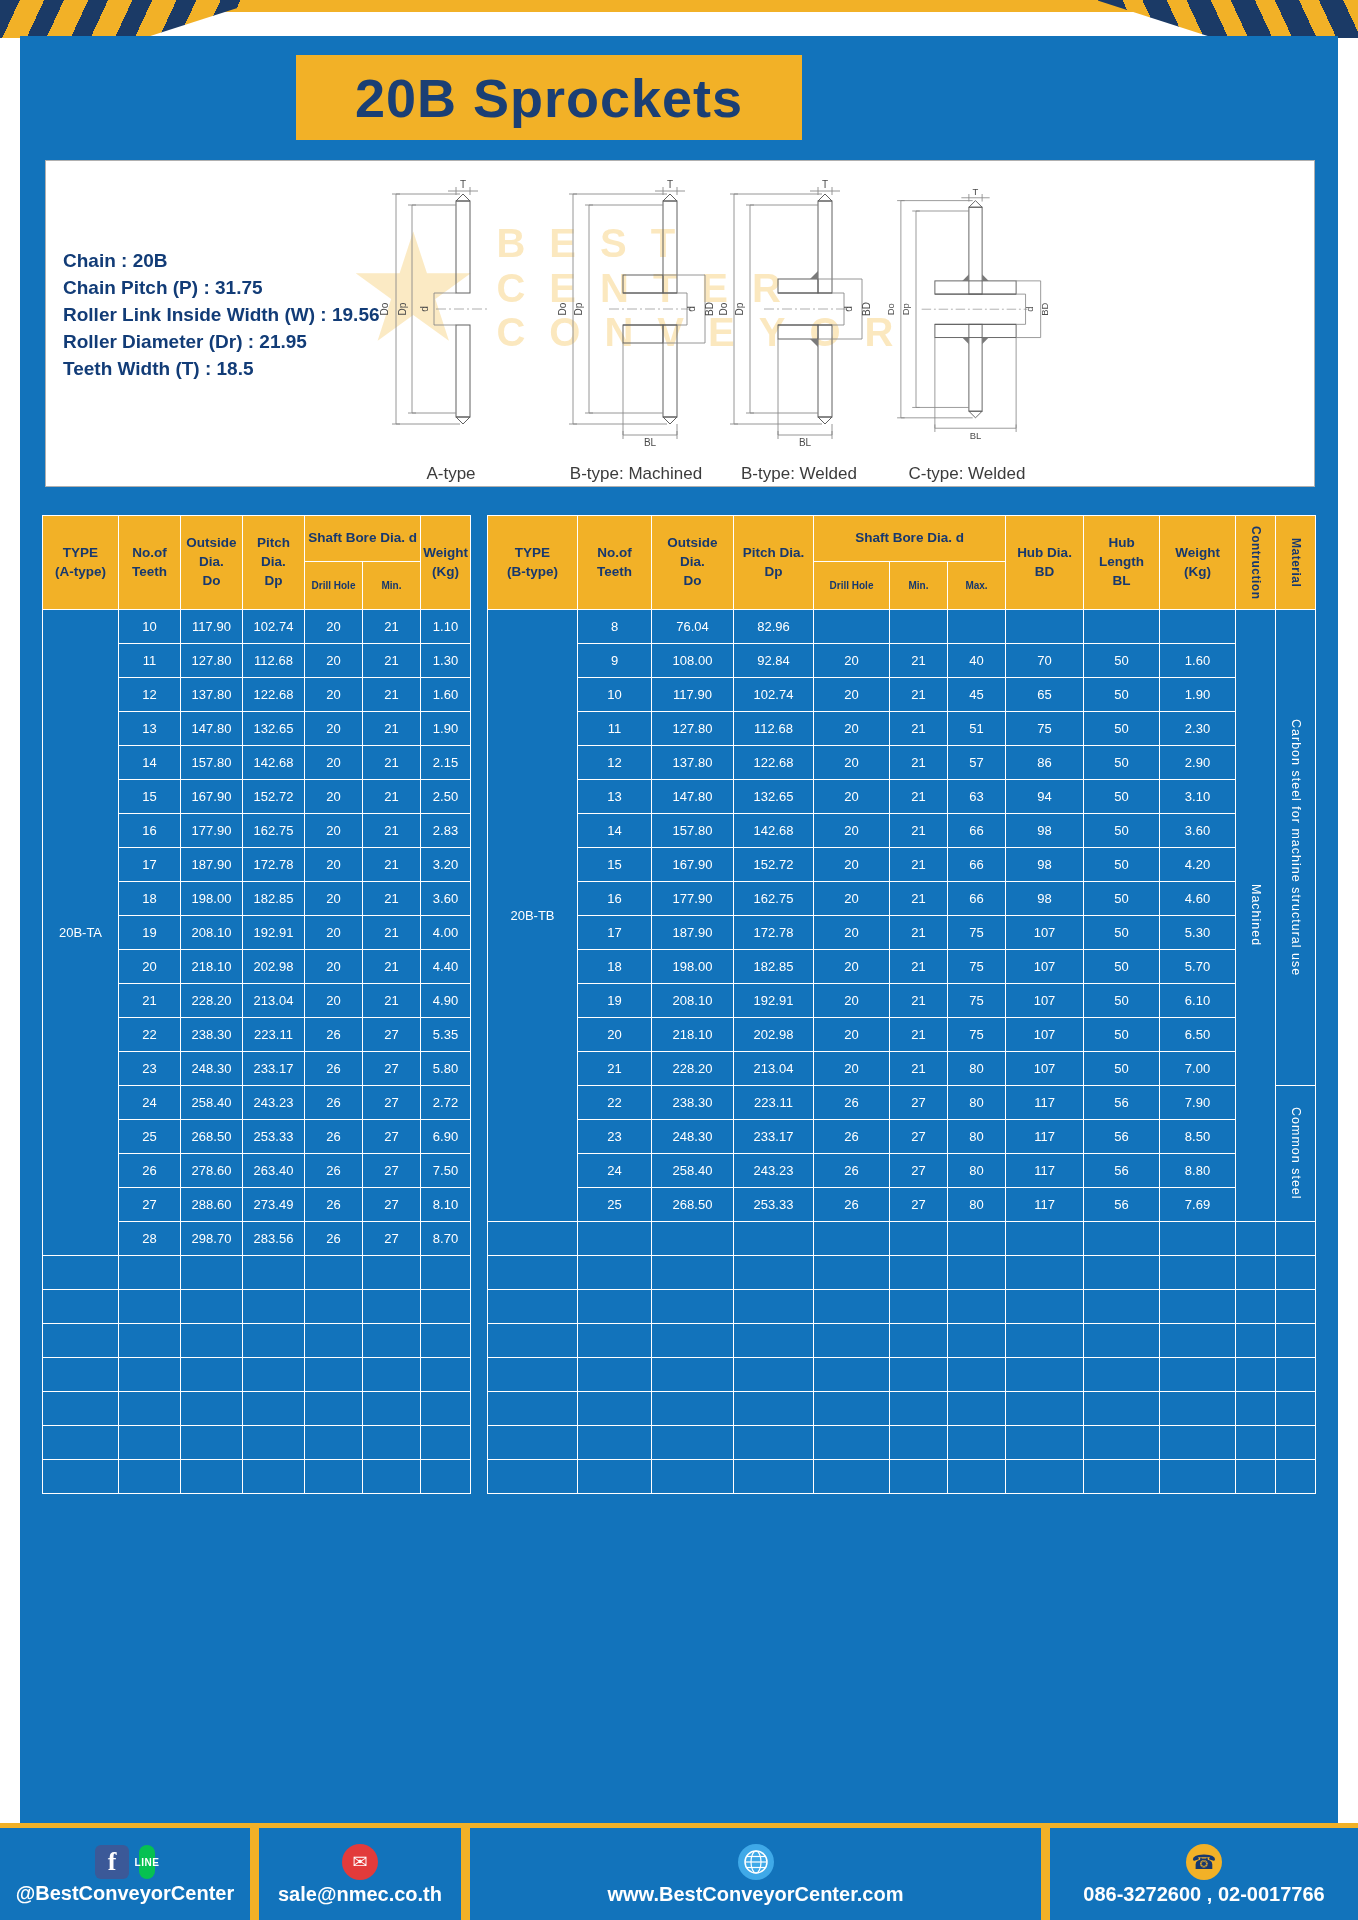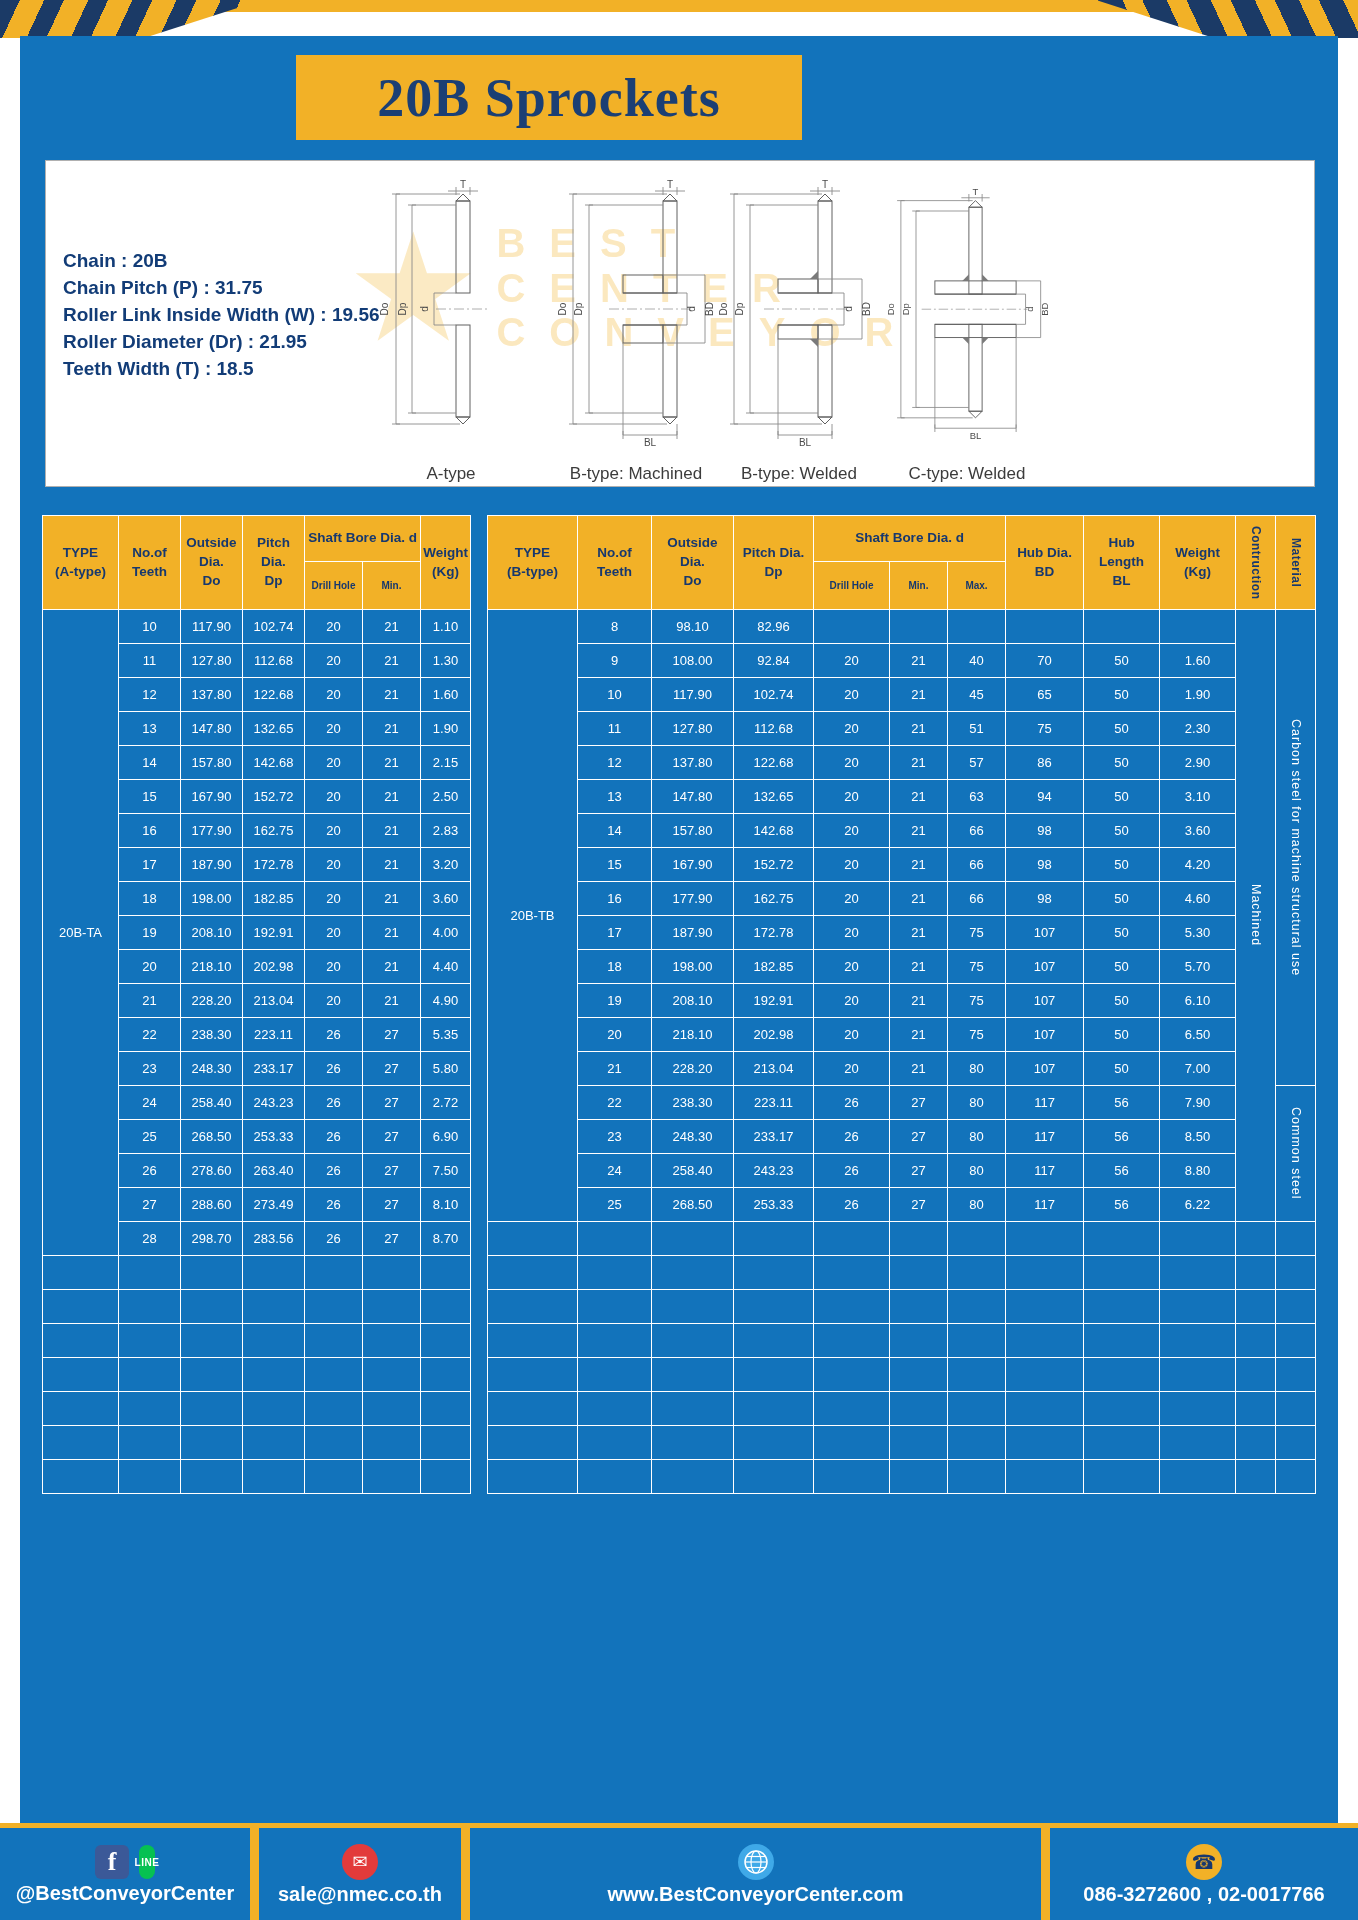--- a/index.html
+++ b/index.html
@@ -15,21 +15,21 @@
     clip-path:polygon(0 0,100% 0,55% 100%,0 100%); }
   .stripes-right { position:absolute; top:0; right:0; width:262px; height:38px;
     background:repeating-linear-gradient(65deg,#f2b127 0 18px,#1b3a66 18px 40px);
     clip-path:polygon(0 0,100% 0,100% 100%,45% 100%); }
 
   .blue-bg { position:absolute; left:20px; right:20px; top:36px; bottom:97px; background:#1273bb; }
 
   
   .title-box { position:absolute; left:296px; top:55px; width:506px; height:85px; background:#f2b127;
     display:flex; align-items:center; justify-content:center; }
-  .title-box h1 { margin:0; font-size:54px; font-weight:bold; color:#1b3f74; letter-spacing:1px;font-family:Liberation Serif, serif; }
+  .title-box h1 { margin:0; font-size:54px; font-weight:bold; color:#1b3f74; letter-spacing:1px; }
 
   
   .draw-box { position:absolute; left:45px; top:160px; width:1270px; height:327px; background:#ffffff; border:1px solid #b0b0b0; }
   .specs { position:absolute; left:17px; top:86px; color:#123c77; font-weight:bold; font-size:19px; line-height:27px; z-index:2; }
   .watermark { position:absolute; left:300px; top:52px; display:flex; align-items:center; gap:16px; z-index:0; pointer-events:none; }
   .wm-star { font-size:150px; line-height:1; color:rgba(243,186,60,0.30); }
   .wm-lines { color:rgba(243,186,60,0.33); font-weight:bold; }
   .wm-lines div { font-size:40px; letter-spacing:24px; line-height:1.12; }
   .drawing { position:absolute; top:18px; width:170px; z-index:1; display:flex; flex-direction:column; align-items:center; }
   .drawing svg { display:block; }
@@ -569,21 +569,21 @@
       <tr class="h2">
         <th>Drill Hole</th>
         <th>Min.</th>
         <th>Max.</th>
       </tr>
     </thead>
     <tbody id="tbody-b">
         <tr>
           <td class="type-cell" rowspan="18">20B-TB</td>
           <td>8</td>
-          <td>98.10</td>
+          <td>76.04</td>
           <td>82.96</td>
           <td></td>
           <td></td>
           <td></td>
           <td></td>
           <td></td>
           <td></td>
           <td class="vert-cell" rowspan="18">Machined</td>
           <td class="vert-cell" rowspan="14">Carbon steel for machine structural use</td>
         </tr>
@@ -766,21 +766,21 @@
         </tr>
         <tr>
           <td>25</td>
           <td>268.50</td>
           <td>253.33</td>
           <td>26</td>
           <td>27</td>
           <td>80</td>
           <td>117</td>
           <td>56</td>
-          <td>6.22</td>
+          <td>7.69</td>
         </tr>
         <tr>
           <td></td>
           <td></td>
           <td></td>
           <td></td>
           <td></td>
           <td></td>
           <td></td>
           <td></td>

